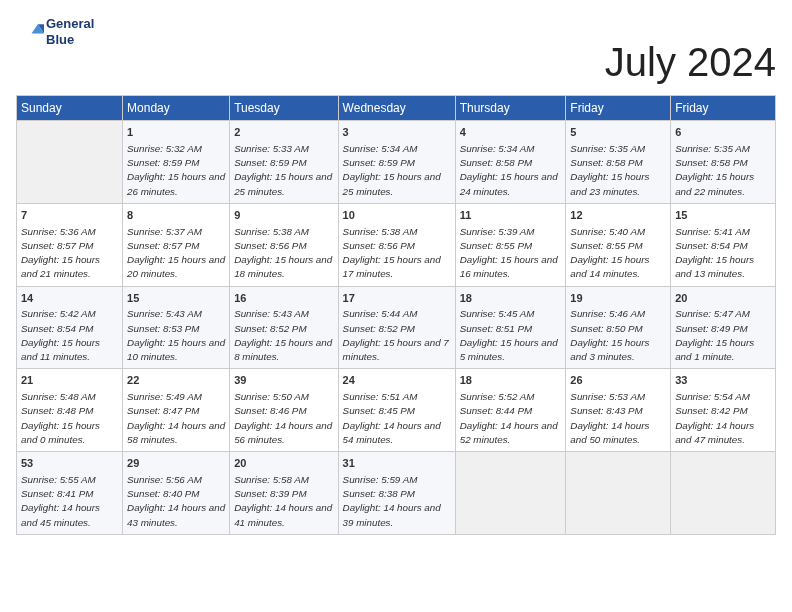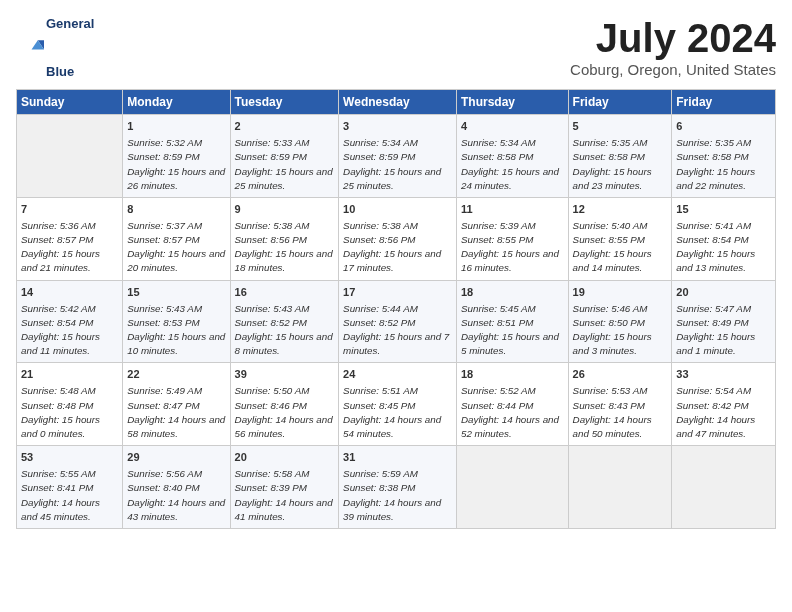--- a/index.html
+++ b/index.html
@@ -21,50 +21,50 @@
       align-items: center;
       gap: 2px;
     }
     .logo-text {
       display: flex;
       flex-direction: column;
       font-size: 13px;
       font-weight: bold;
       color: #1a3a6b;
       line-height: 1.2;
-      gap: 32px;
     }
     .logo-icon {
       width: 28px;
       height: 28px;
     }
     .title-section {
       text-align: right;
     }
     .month-title {
       font-size: 40px;
-      font-weight: bold;
+      font-weight: normal;
       color: #222;
+      margin-top: 24px;
     }
     .location {
       font-size: 15px;
       color: #555;
     }
     table {
       width: 100%;
       border-collapse: collapse;
       font-size: 10.5px;
     }
     thead tr th {
       background: #2a5dab;
       color: #fff;
       padding: 5px 4px;
       text-align: left;
       font-size: 12px;
-      font-weight: bold;
+      font-weight: normal;
       border: 1px solid #ccc;
       margin-left: 24px;
     }
     tbody tr td {
       border: 1px solid #ccc;
       vertical-align: top;
       padding: 4px 4px;
       height: 80px;
       color: #333;
       line-height: 1.45;
@@ -100,21 +100,20 @@
       <polygon points="28,8 36,8 36,20" fill="#2a5dab"></polygon>
       <polygon points="28,8 36,20 20,20" fill="#4a8fd4"></polygon>
     </svg>
     <div class="logo-text">
       <span>General</span>
       <span>Blue</span>
     </div>
   </div>
   <div class="title-section">
     <div class="month-title">July 2024</div>
-    <div class="location">Coburg, Oregon, United States</div>
   </div>
 </div>
 
 <table>
   <thead>
     <tr id="weekday-header">
     <th>Sunday</th>
         <th>Monday</th>
         <th>Tuesday</th>
         <th>Wednesday</th>

